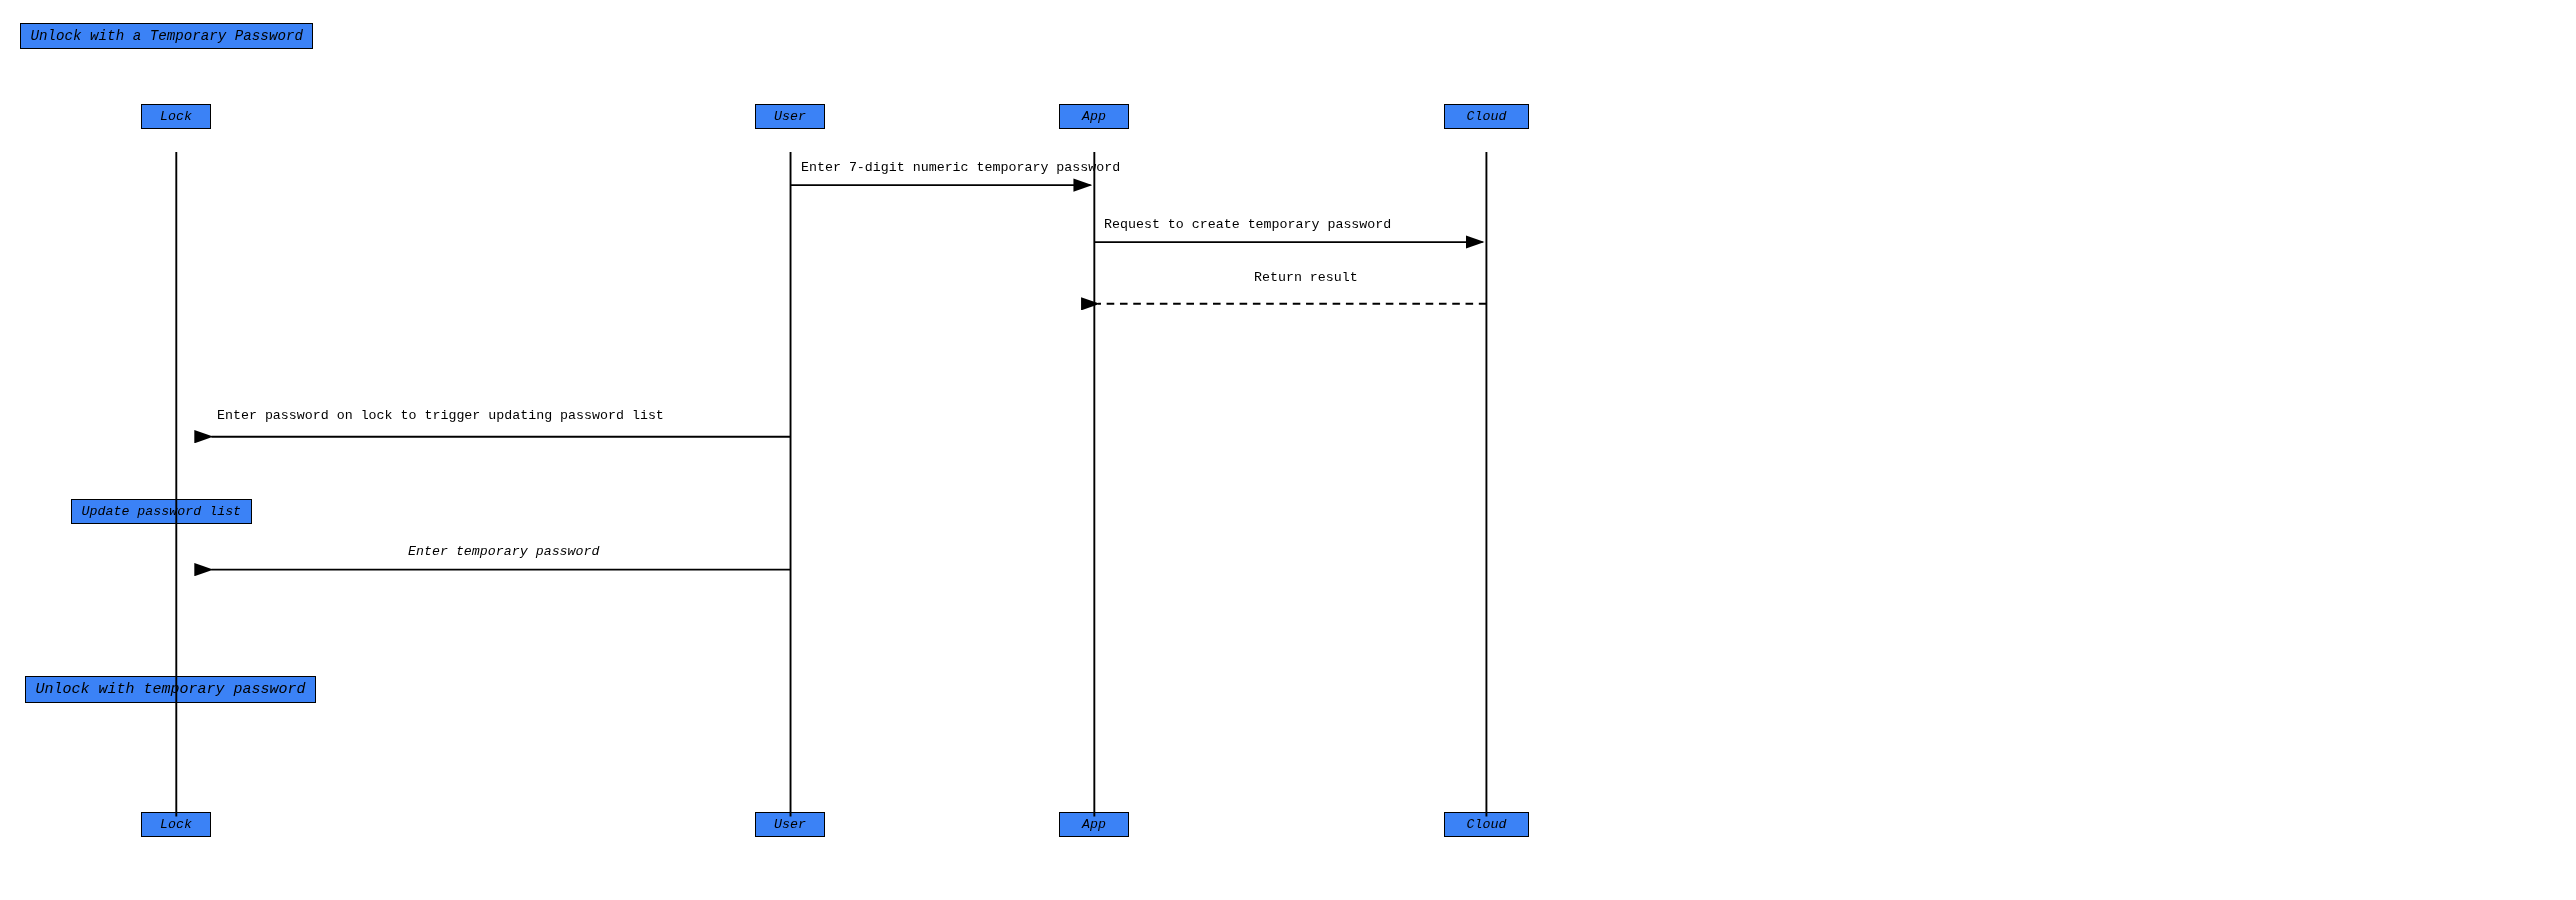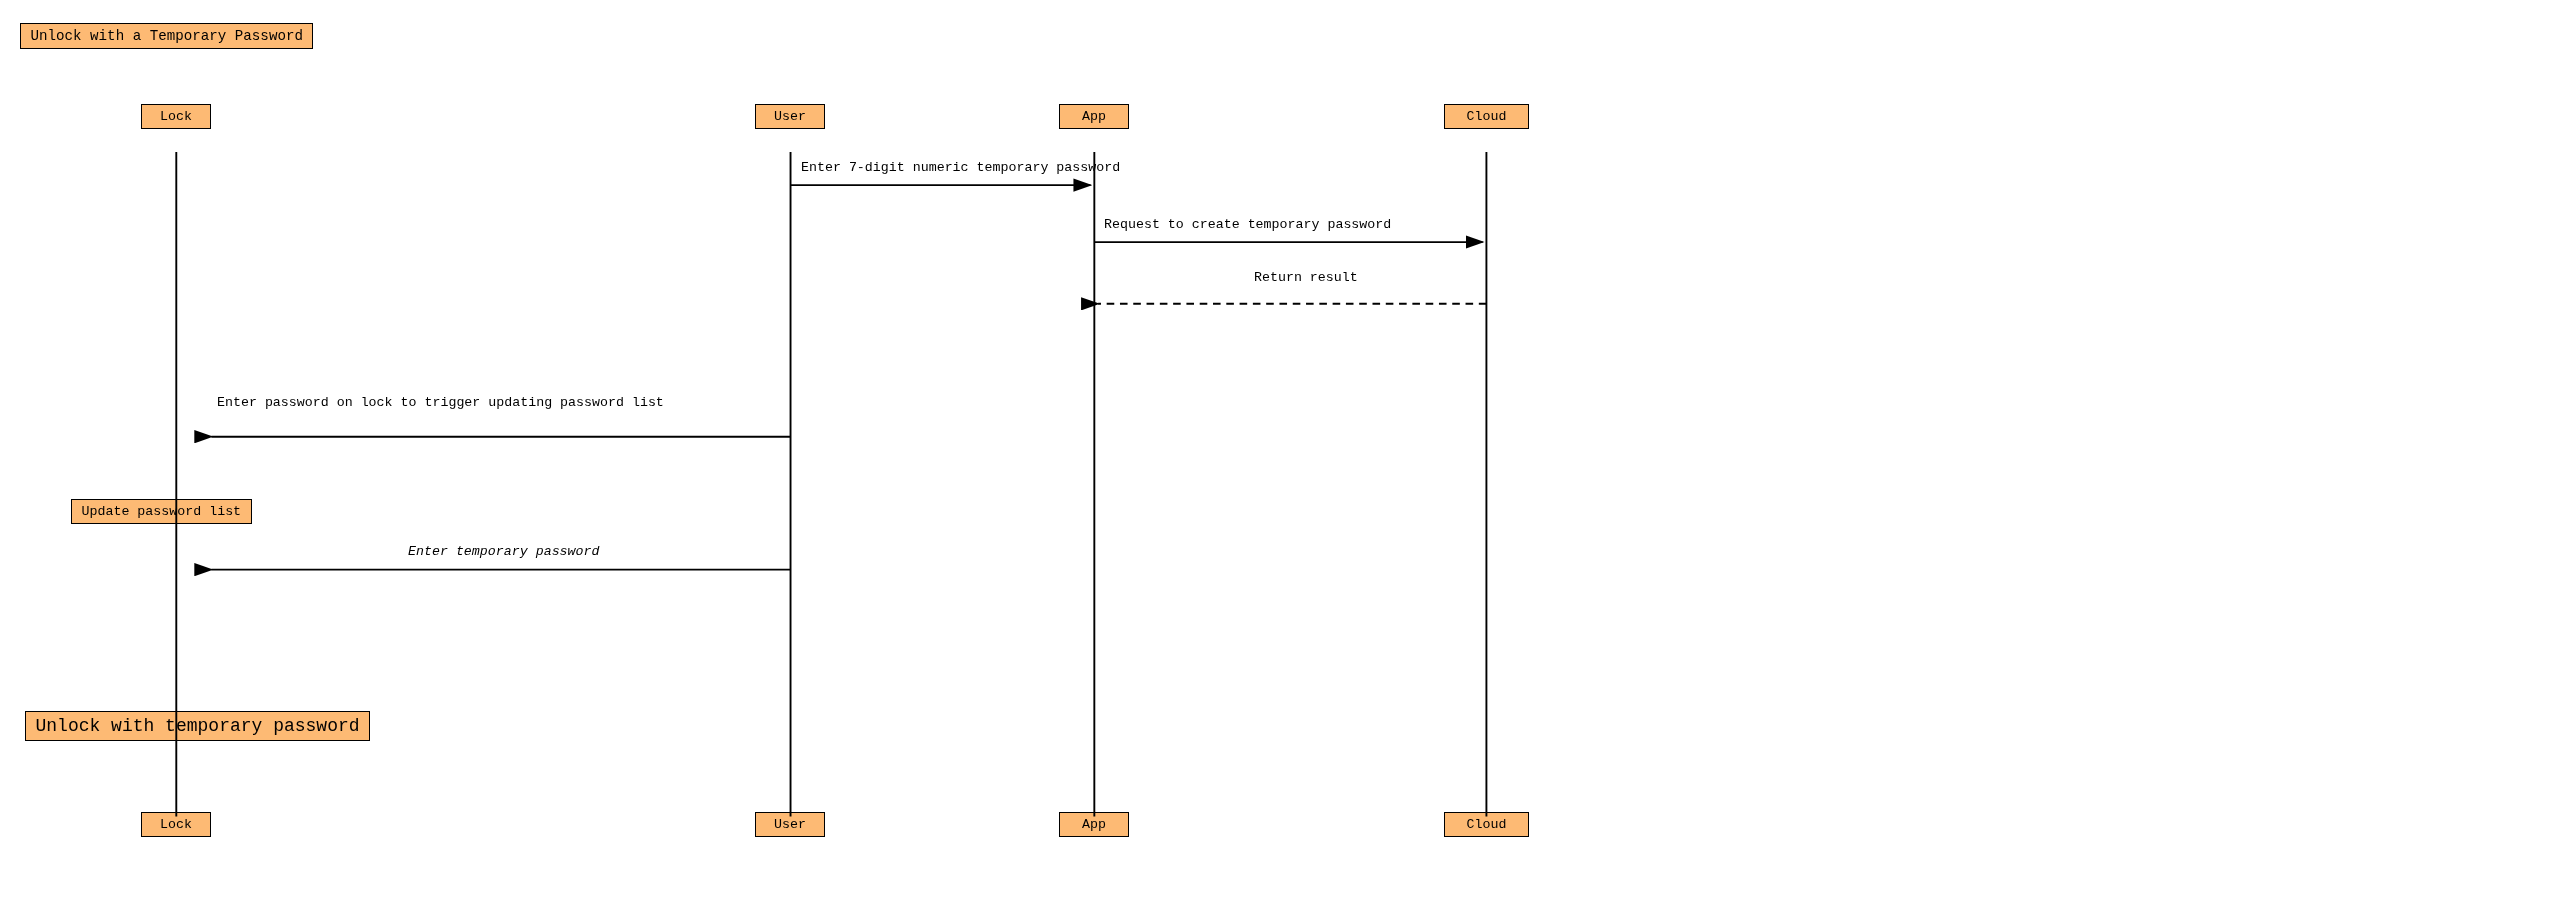--- a/index.html
+++ b/index.html
@@ -13,25 +13,26 @@
       position: relative;
     }
     .diagram-container {
       position: relative;
       width: 2576px;
       height: 900px;
     }
     .box {
       position: absolute;
       border: 1.9px solid #000;
-      background: #fdba74;
+      background: #3b82f6;
       padding: 3.8px 9.5px;
       white-space: nowrap;
       font-family: 'Courier New', Courier, monospace;
       font-size: 13.3px;
+      font-style: italic;
     }
     .arrow-label {
       position: absolute;
       font-family: 'Courier New', Courier, monospace;
       font-size: 13.3px;
       white-space: nowrap;
     }
     svg.arrows {
       position: absolute;
       top: 0;
@@ -52,21 +53,21 @@
   <div class="box" style="left: 755px; top: 104px; width: 70px; text-align: center;">User</div>
   <div class="box" style="left: 1059px; top: 104px; width: 70px; text-align: center;">App</div>
   <div class="box" style="left: 1444px; top: 104px; width: 85px; text-align: center;">Cloud</div>
 
   <div class="box" style="left: 141px; top: 812px; width: 70px; text-align: center;">Lock</div>
   <div class="box" style="left: 755px; top: 812px; width: 70px; text-align: center;">User</div>
   <div class="box" style="left: 1059px; top: 812px; width: 70px; text-align: center;">App</div>
   <div class="box" style="left: 1444px; top: 812px; width: 85px; text-align: center;">Cloud</div>
 
   <div class="box" style="left: 71px; top: 465px; font-size: 13.3px; margin-top: 34px;">Update password list</div>
-  <div class="box" style="left: 25px; top: 676px; font-size: 18px; margin-top: 35px;">Unlock with temporary password</div>
+  <div class="box" style="left: 25px; top: 676px; font-size: 15px;">Unlock with temporary password</div>
 
   <svg class="arrows" viewBox="0 0 2712 948" width="2576" height="900">
     <defs>
       <marker id="arrowhead" markerWidth="10" markerHeight="7" refX="9" refY="3.5" orient="auto">
         <polygon points="0 0, 10 3.5, 0 7" fill="#000"></polygon>
       </marker>
       <marker id="arrowhead-left" markerWidth="10" markerHeight="7" refX="1" refY="3.5" orient="auto">
         <polygon points="10 0, 0 3.5, 10 7" fill="#000"></polygon>
       </marker>
     </defs>
@@ -89,18 +90,18 @@
 
     <line x1="832" y1="600" x2="222" y2="600" stroke="#000" stroke-width="2" marker-end="url(#arrowhead-left)"></line>
   </svg>
 
   <div class="arrow-label" style="left: 801px; top: 160px; text-align: center;">Enter 7-digit numeric temporary password</div>
 
   <div class="arrow-label" style="left: 1104px; top: 217px;">Request to create temporary password</div>
 
   <div class="arrow-label" style="left: 1254px; top: 270px;">Return result</div>
 
-  <div class="arrow-label" style="left: 217px; top: 395px;">Enter password on lock to trigger updating password list</div>
+  <div class="arrow-label" style="left: 217px; top: 408px;">Enter password on lock to trigger updating password list</div>
 
   <div class="arrow-label" style="left: 408px; top: 544px; font-style: italic;">Enter temporary password</div>
 
 </div>
 
 
 </body></html>

